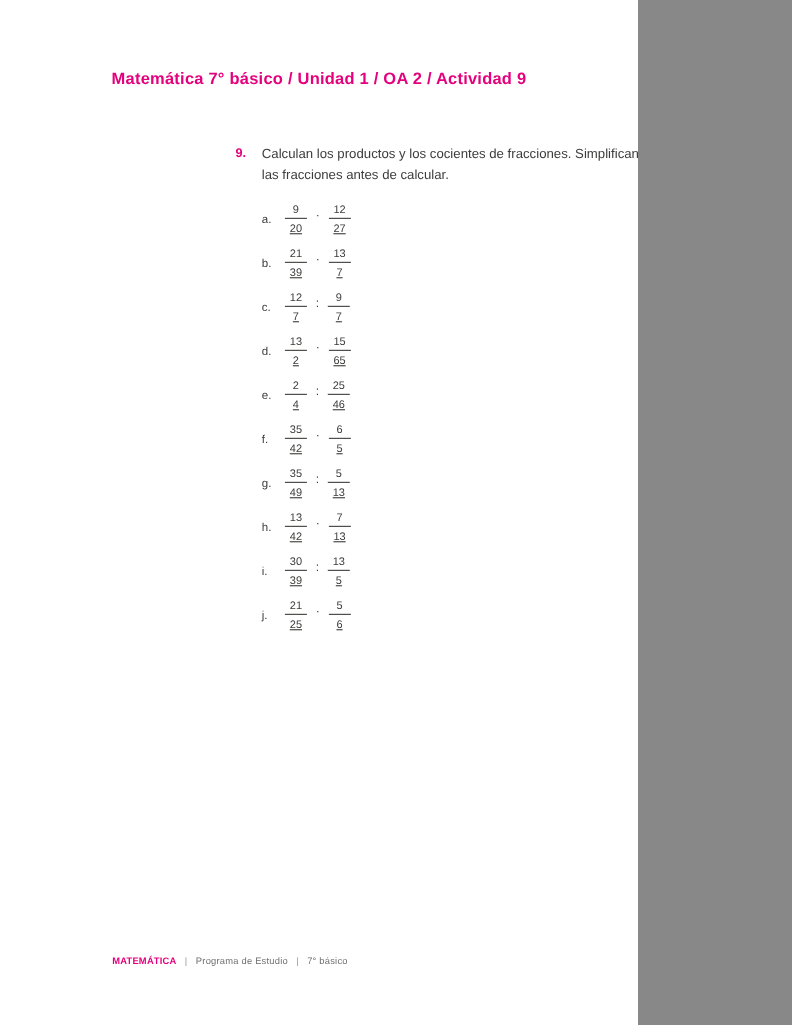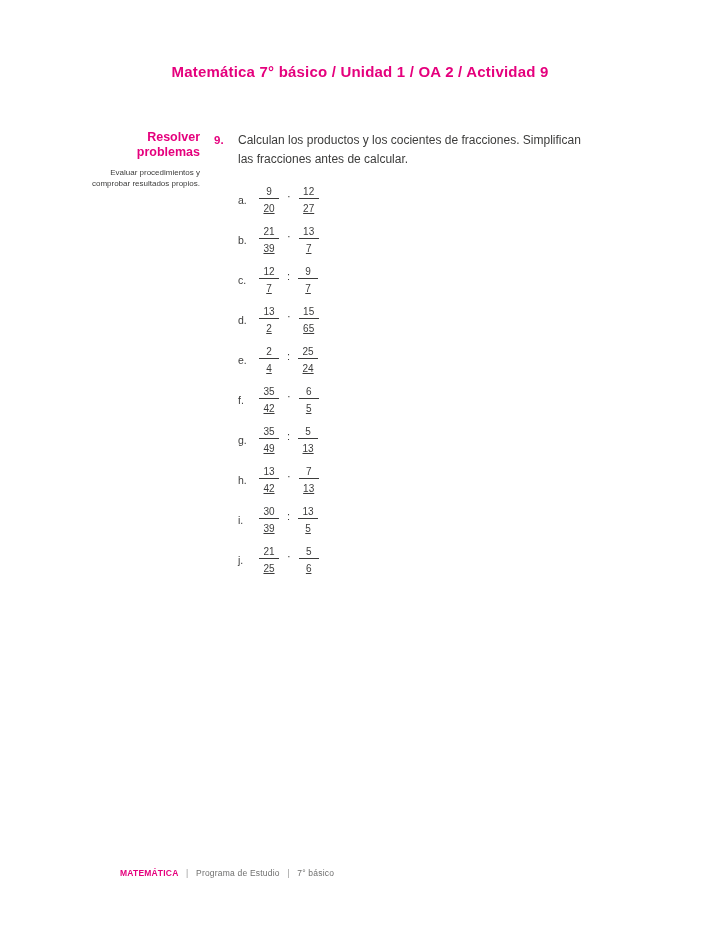--- a/index.html
+++ b/index.html
@@ -1,18 +1,18 @@
 <!DOCTYPE html>
 <html><head>
 <meta charset="utf-8">
 <style>
   html,body{margin:0;padding:0;background:#888;}
   .page{
     position:relative;
-    width:720px;height:932px;
+    width:580px;height:932px;
     background:#ffffff;
     font-family:"Liberation Sans","DejaVu Sans",sans-serif;
     color:#3c3c3b;
     overflow:hidden;
   }
   .doc-title{
     position:absolute;
     top:63px;left:0;right:0;
     text-align:center;
     font-size:15px;
@@ -90,46 +90,39 @@
     text-decoration:underline;
   }
   .op{
     margin:0 7px;
     font-size:11px;
     position:relative;
     top:-4px;
   }
   .footer{
     position:absolute;
-    left:120px;
+    left:102px;
     top:868px;
     font-size:8.5px;
     color:#6f6f6e;
     letter-spacing:0.2px;
   }
   .footer .brand{
     color:#e5007d;
     font-weight:bold;
   }
   .footer .sep{margin:0 5px;color:#9a9a99;}
 </style>
 </head>
 <body>
 
 <div class="page">
 
   <div class="doc-title">Matemática 7° básico / Unidad 1 / OA 2 / Actividad 9</div>
 
-  <div class="sidebar">
-    <div class="sidebar-heading">
-      <div>Resolver</div>
-      <div>problemas</div>
-    </div>
-    <div class="sidebar-note">Evaluar procedimientos y comprobar resultados propios.</div>
-  </div>
 
   <div class="main">
     <div class="instruction-row">
       <div class="exercise-number">9.</div>
       <div class="instruction-text">Calculan los productos y los cocientes de fracciones. Simplifican las fracciones antes de calcular.</div>
     </div>
 
     <div class="items">
   <div class="item">
     <span class="item-label">a.</span>
@@ -185,21 +178,21 @@
 
   <div class="item">
     <span class="item-label">e.</span>
     <span class="fraction">
       <span class="num">2</span>
       <span class="den">4</span>
     </span>
     <span class="op">:</span>
     <span class="fraction">
       <span class="num">25</span>
-      <span class="den">24</span>
+      <span class="den">46</span>
     </span>
   </div>
 
   <div class="item">
     <span class="item-label">f.</span>
     <span class="fraction">
       <span class="num">35</span>
       <span class="den">42</span>
     </span>
     <span class="op">·</span>

